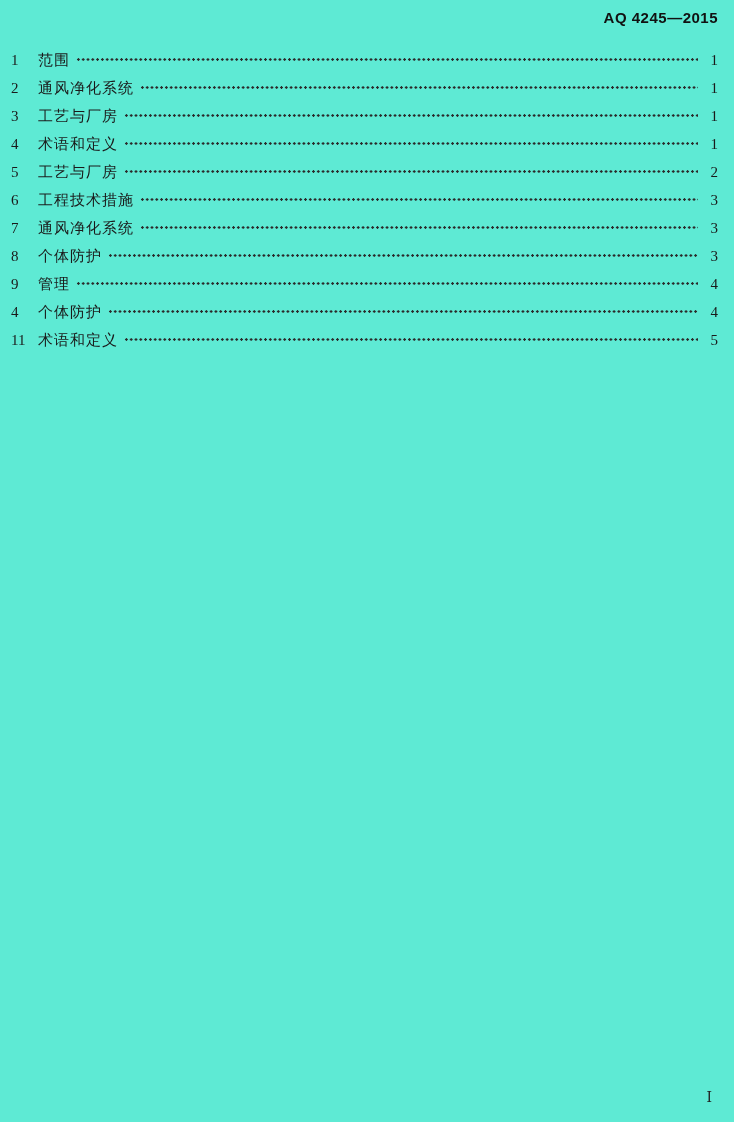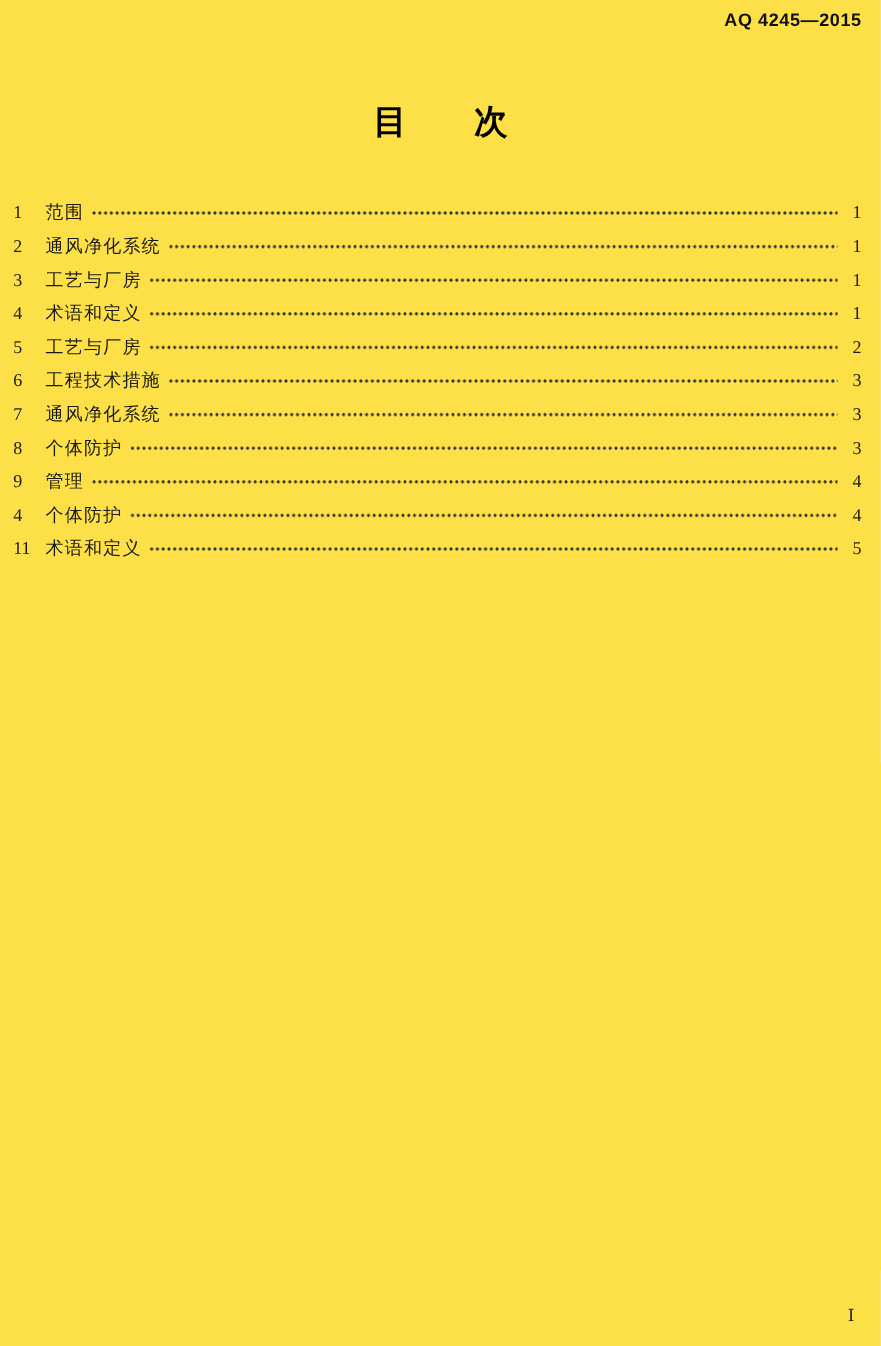--- a/index.html
+++ b/index.html
@@ -5,21 +5,21 @@
   html, body {
     margin: 0;
     padding: 0;
     background: #e8e8e8;
   }
   .page {
     position: relative;
     width: 734px;
     height: 1122px;
     margin: 0 auto;
-    background: #fde047;
+    background: #5eead4;
     font-family: "Liberation Serif", "DejaVu Serif", serif;
     color: #1a1a1a;
     overflow: hidden;
     box-sizing: border-box;
   }
   .std-code {
     position: absolute;
     top: 9px;
     right: 16px;
     font-family: "Liberation Sans", "DejaVu Sans", sans-serif;
@@ -83,21 +83,20 @@
     color: #222;
   }
 </style>
 </head>
 <body>
 
 <div class="page">
 
   <div class="std-code">AQ 4245—2015</div>
 
-  <div class="doc-title">目　　次</div>
 
   <div class="toc" id="toc-list">
 
     <div class="toc-row">
       <span class="toc-num">1</span>
       <span class="toc-entry-title">范围</span>
       <span class="toc-leader"></span>
       <span class="toc-page">1</span>
     </div>
 

